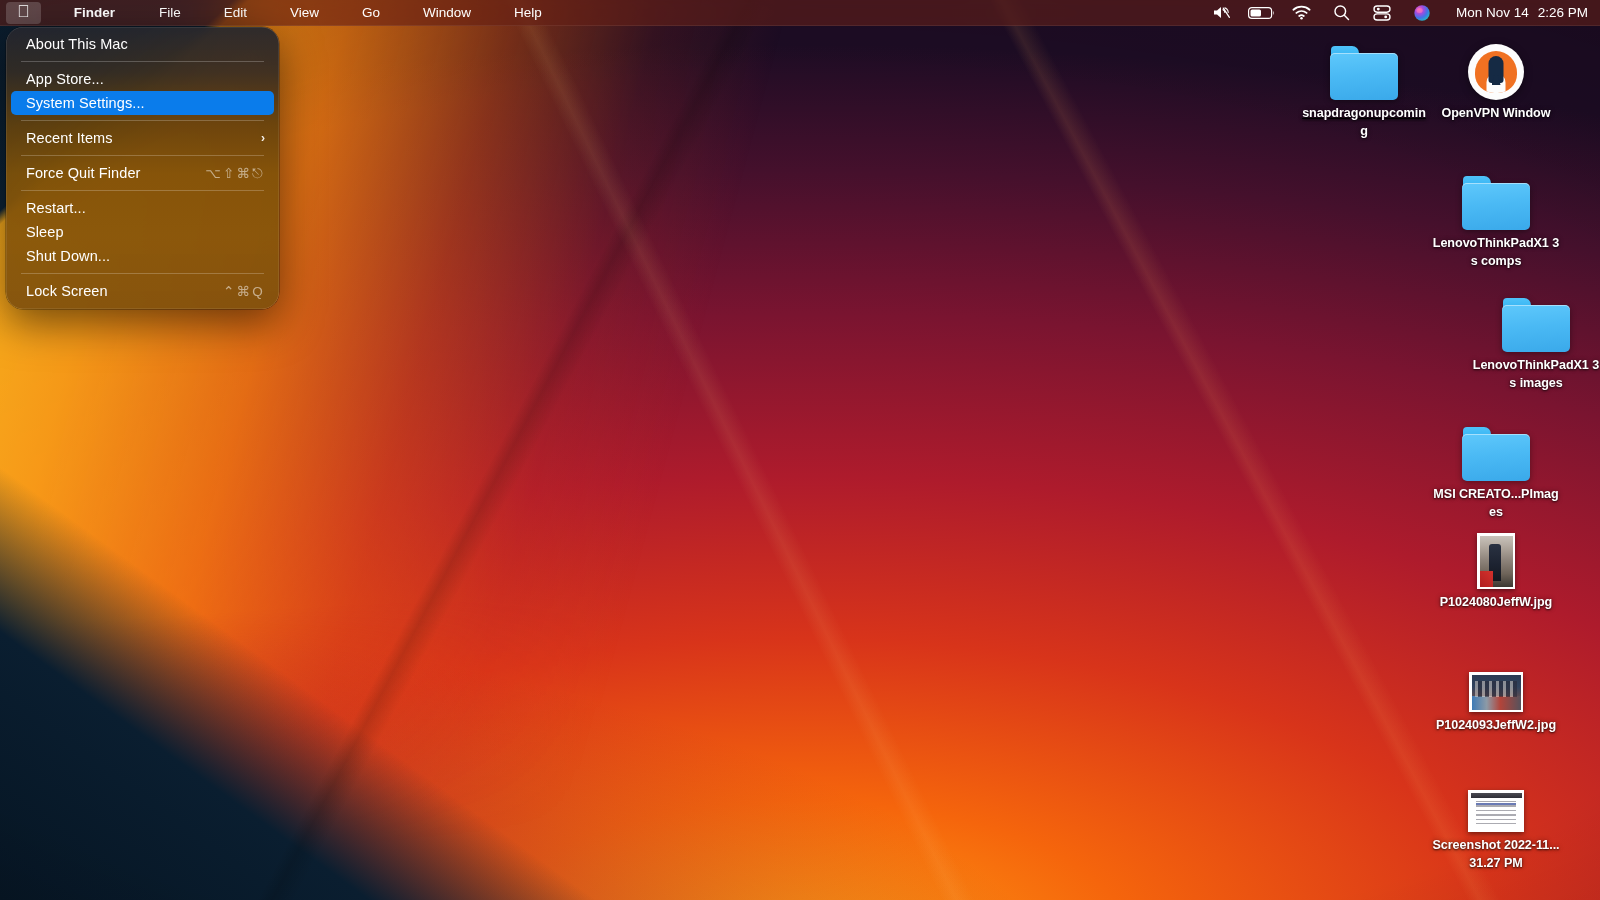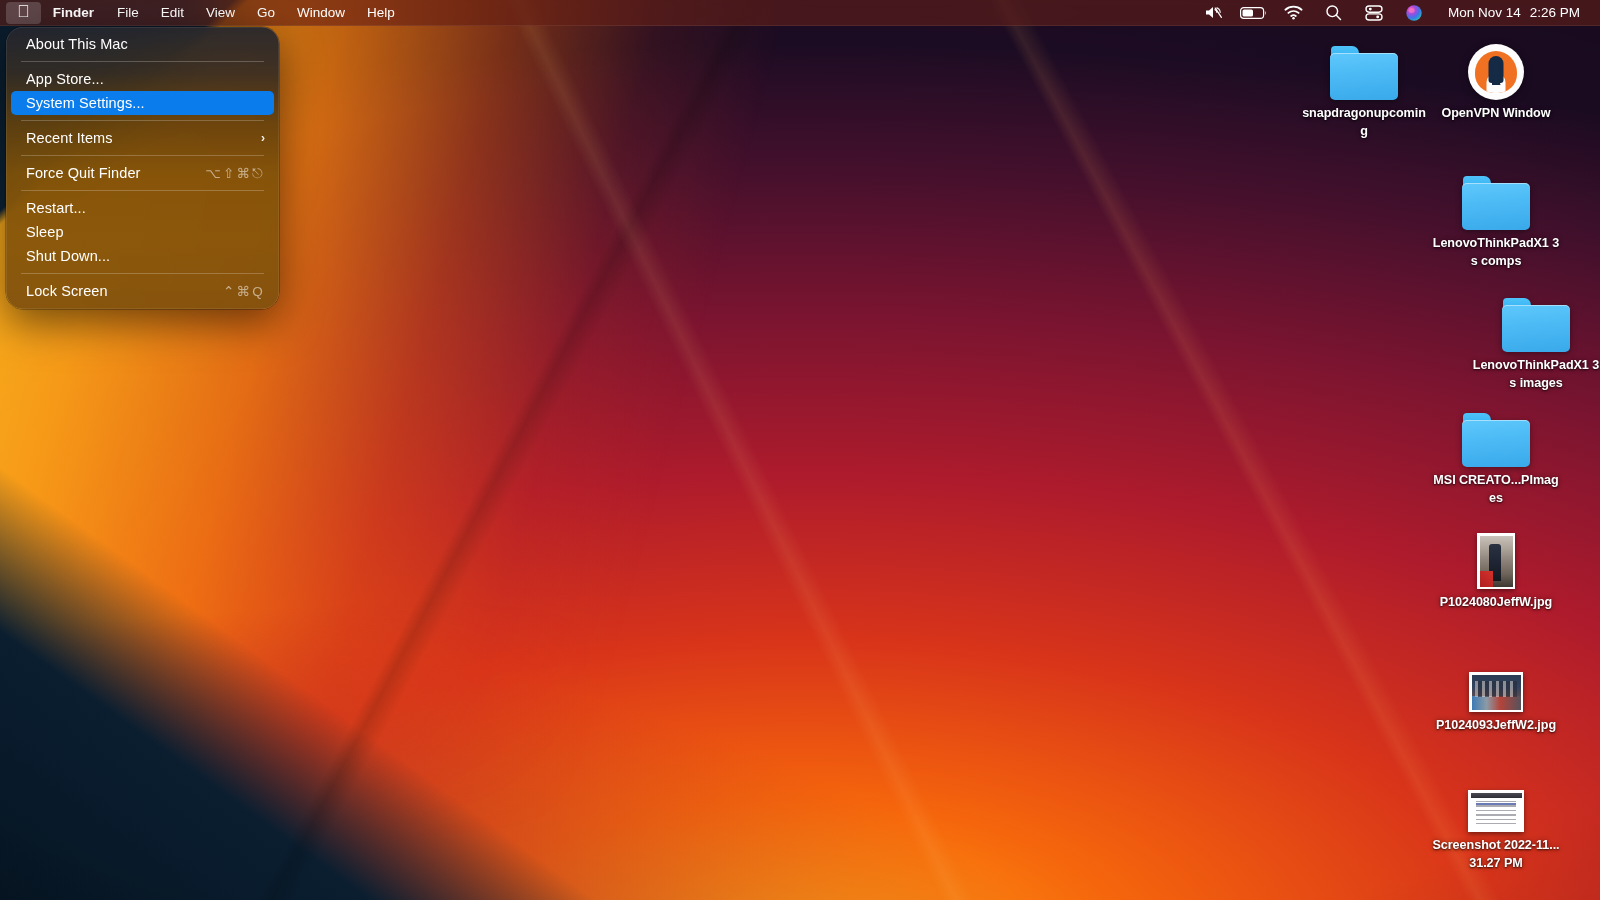--- a/index.html
+++ b/index.html
@@ -126,36 +126,37 @@
     color:#fff;
     font-size:13.5px;
     border-bottom:0.5px solid rgba(255,255,255,0.07);
   }
   #menubar-left { display:flex; align-items:stretch; height:100%; }
   .mb-item {
     display:flex; align-items:center;
     padding:0 11px; height:100%;
     color:#ffffff; white-space:nowrap;
     cursor:default;
+    margin-left:21px;
   }
   .mb-item.bold { font-weight:bold; padding:0 12px; }
   .mb-item.active-apple {
     background:rgba(255,255,255,0.18);
     border-radius:4px;
     margin:2px 0 2px 6px;
     padding:0 11px;
     height:22px;
     align-self:center;
   }
   .apple-glyph { font-size:17px; line-height:1; position:relative; top:-1px; }
 
   #menubar-right {
     margin-left:auto;
     display:flex; align-items:center;
-    gap:8px; padding-right:20px; height:100%;
+    gap:8px; padding-right:12px; height:100%;
   }
   .mb-icon {
     display:flex; align-items:center; justify-content:center;
     width:32px; height:100%;
     cursor:default;
   }
   .mb-clock {
     display:flex; align-items:center; gap:9px;
     padding-left:10px;
     font-size:13.5px;
@@ -364,21 +365,21 @@
   <div class="wp-layer" id="wp-beam2"></div>
   <div class="wp-layer" id="wp-beam"></div>
   <div class="wp-layer" id="wp-orange-br"></div>
   <div class="wp-layer" id="wp-gold"></div>
   <div class="wp-layer" id="wp-navy-tl"></div>
   <div class="wp-layer" id="wp-navy-bl"></div>
   <div class="wp-layer" id="wp-creases"></div>
   <div class="wp-layer" id="wp-vig"></div>
 
   <div id="desktop-icons">
-      <div class="desk-icon" style="left: 1298px; top: 38px;">
+      <div class="desk-icon" style="left: 1298px; top: 38px; text-decoration: underline;">
         <div class="icon-art">
           <div class="folder">
             <div class="tab"></div>
             <div class="body"></div>
           </div>
         </div>
         <div class="icon-label">snapdragonupcoming</div>
       </div>
       <div class="desk-icon" style="left: 1430px; top: 38px;">
         <div class="icon-art">
@@ -400,21 +401,21 @@
       </div>
       <div class="desk-icon" style="left: 1430px; top: 290px; margin-left: 40px;">
         <div class="icon-art">
           <div class="folder">
             <div class="tab"></div>
             <div class="body"></div>
           </div>
         </div>
         <div class="icon-label">LenovoThinkPadX1 3s images</div>
       </div>
-      <div class="desk-icon" style="left: 1430px; top: 405px;">
+      <div class="desk-icon" style="left: 1430px; top: 419px;">
         <div class="icon-art">
           <div class="folder">
             <div class="tab"></div>
             <div class="body"></div>
           </div>
         </div>
         <div class="icon-label">MSI CREATO...PImages</div>
       </div>
       <div class="desk-icon" style="left: 1430px; top: 527px;">
         <div class="icon-art">

